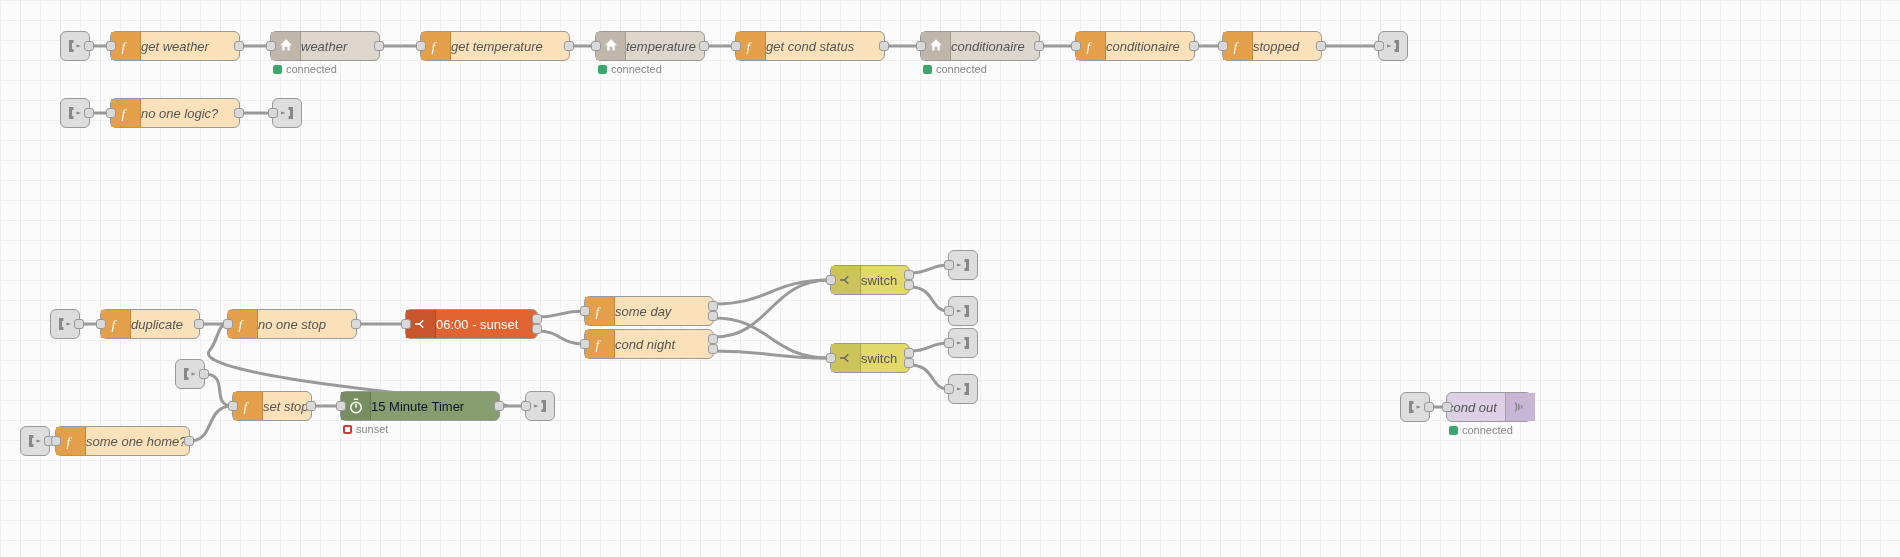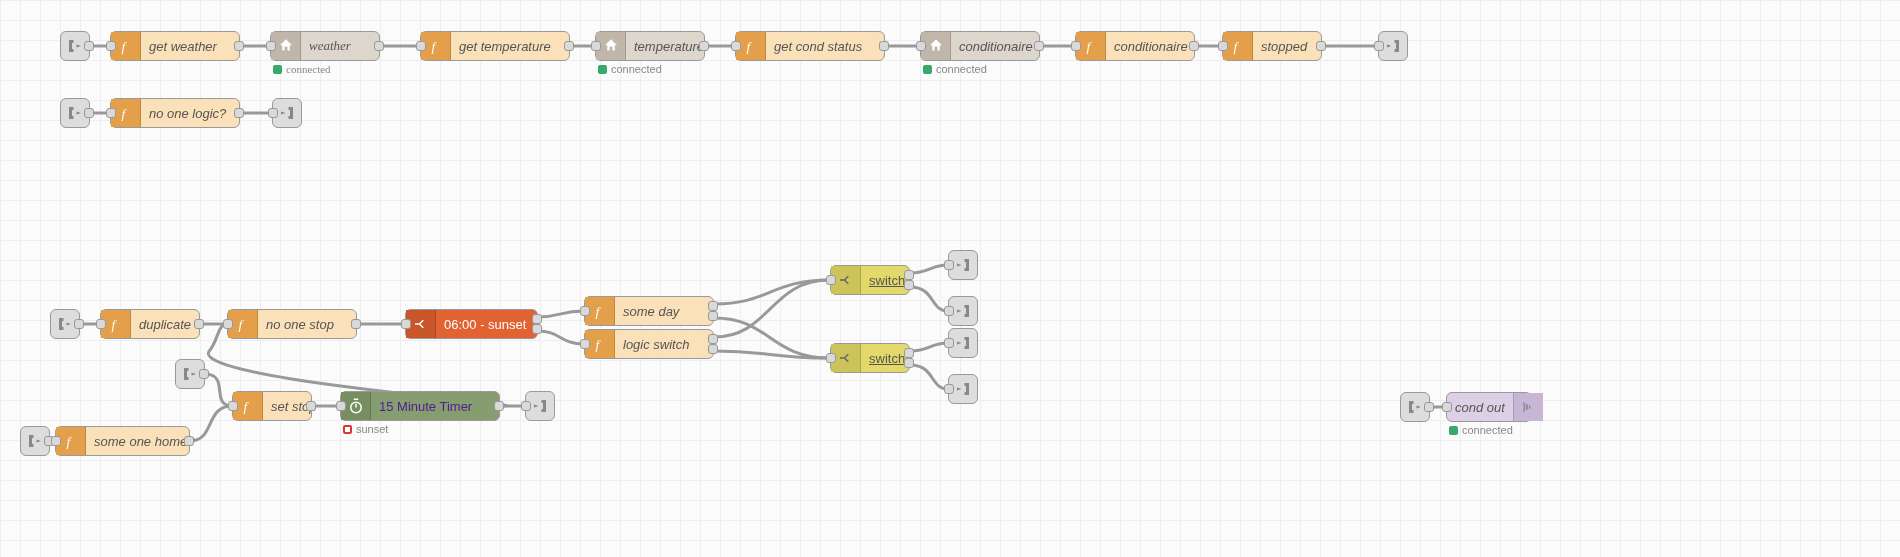--- a/index.html
+++ b/index.html
@@ -52,21 +52,20 @@
     flex: 0 0 30px;
     display: flex;
     align-items: center;
     justify-content: center;
     box-sizing: border-box;
   }
   .node .label-cell {
     flex: 1;
     display: flex;
     align-items: center;
-    padding-left: 8px;
     padding-right: 8px;
     white-space: nowrap;
     text-align: left;
   }
   .node.align-right .label-cell { justify-content: flex-end; }
 
   
   .port {
     position: absolute;
     width: 10px;
@@ -106,26 +105,26 @@
   .theme-function { background-color: #fbe1b9; }
   .theme-function .icon-cell { background-color: #e49f4b; border-right: 1px solid rgba(0,0,0,0.15); }
 
   .theme-entity { background-color: #ddd6cd; }
   .theme-entity .icon-cell { background-color: #c0b6a9; border-right: 1px solid rgba(0,0,0,0.15); }
 
   .theme-switch-or { background-color: #e06331; color: #fff; }
   .theme-switch-or .icon-cell { background-color: #c9562a; border-right: 1px solid rgba(0,0,0,0.15); }
   .theme-switch-or .label-cell { color: #fff; font-style: normal; }
 
-  .theme-switch-yl { background-color: #e2d96a; font-style: normal; text-decoration: underline; }
+  .theme-switch-yl { background-color: #e2d96a; font-style: normal; }
   .theme-switch-yl .icon-cell { background-color: #ccc35a; border-right: 1px solid rgba(0,0,0,0.15); }
 
   .theme-timer { background-color: #869d6f; color: #fff; }
   .theme-timer .icon-cell { background-color: #778e61; border-right: 1px solid rgba(0,0,0,0.15); }
-  .theme-timer .label-cell { color: #4c1d95; font-style: normal; }
+  .theme-timer .label-cell { color: #0f172a; font-style: normal; }
 
   .theme-link-out { background-color: #ddd0e6; }
   .theme-link-out .icon-cell { background-color: #c7b6d6; border-left: 1px solid rgba(0,0,0,0.15); }
 
   
   .link-node {
     position: absolute;
     width: 30px;
     height: 30px;
     background-color: #dddddd;
@@ -210,21 +209,21 @@
     <div class="icon-cell">
       <svg class="icon-svg" viewBox="0 0 24 24">
           <text x="6" y="18" font-size="18" font-style="italic" font-family="serif" fill="#fff">f</text>
         </svg>
     </div>
     <div class="label-cell">get weather</div>
     <div class="port in mid"></div>
       <div class="port out mid"></div>
   </div>
 
-  <div class="node theme-entity" style="left:270px; top:31px; width:110px;font-family:Liberation Serif, serif;">
+  <div class="node theme-entity" style="left:270px; top:31px; width:110px;">
     <div class="icon-cell">
       <svg class="icon-svg" viewBox="0 0 24 24">
           <path fill="#fff" d="M12 3l8 8h-3v7h-3v-5h-4v5H7v-7H4z"></path>
         </svg>
     </div>
     <div class="label-cell">weather</div>
     <div class="port in mid"></div>
       <div class="port out mid"></div>
     <div class="status">
       <span class="dot" style="background: rgb(58, 167, 109);"></span>
@@ -390,21 +389,21 @@
     <div class="port out" style="top:4px;"></div>
     <div class="port out" style="bottom:4px;"></div>
   </div>
 
   <div class="node theme-function" style="left:584px; top:329px; width:130px;">
     <div class="icon-cell">
       <svg class="icon-svg" viewBox="0 0 24 24">
           <text x="6" y="18" font-size="18" font-style="italic" font-family="serif" fill="#fff">f</text>
         </svg>
     </div>
-    <div class="label-cell">logic switch</div>
+    <div class="label-cell">cond night</div>
     <div class="port in mid"></div>
     <div class="port out" style="top:4px;"></div>
     <div class="port out" style="bottom:4px;"></div>
   </div>
 
   <div class="node theme-switch-yl" style="left:830px; top:265px; width:80px;">
     <div class="icon-cell">
       <svg class="icon-svg" viewBox="0 0 24 24">
           <path stroke="#666" stroke-width="2" fill="none" d="M4 12h6M10 12l5-5M10 12l5 5"></path>
         </svg>

